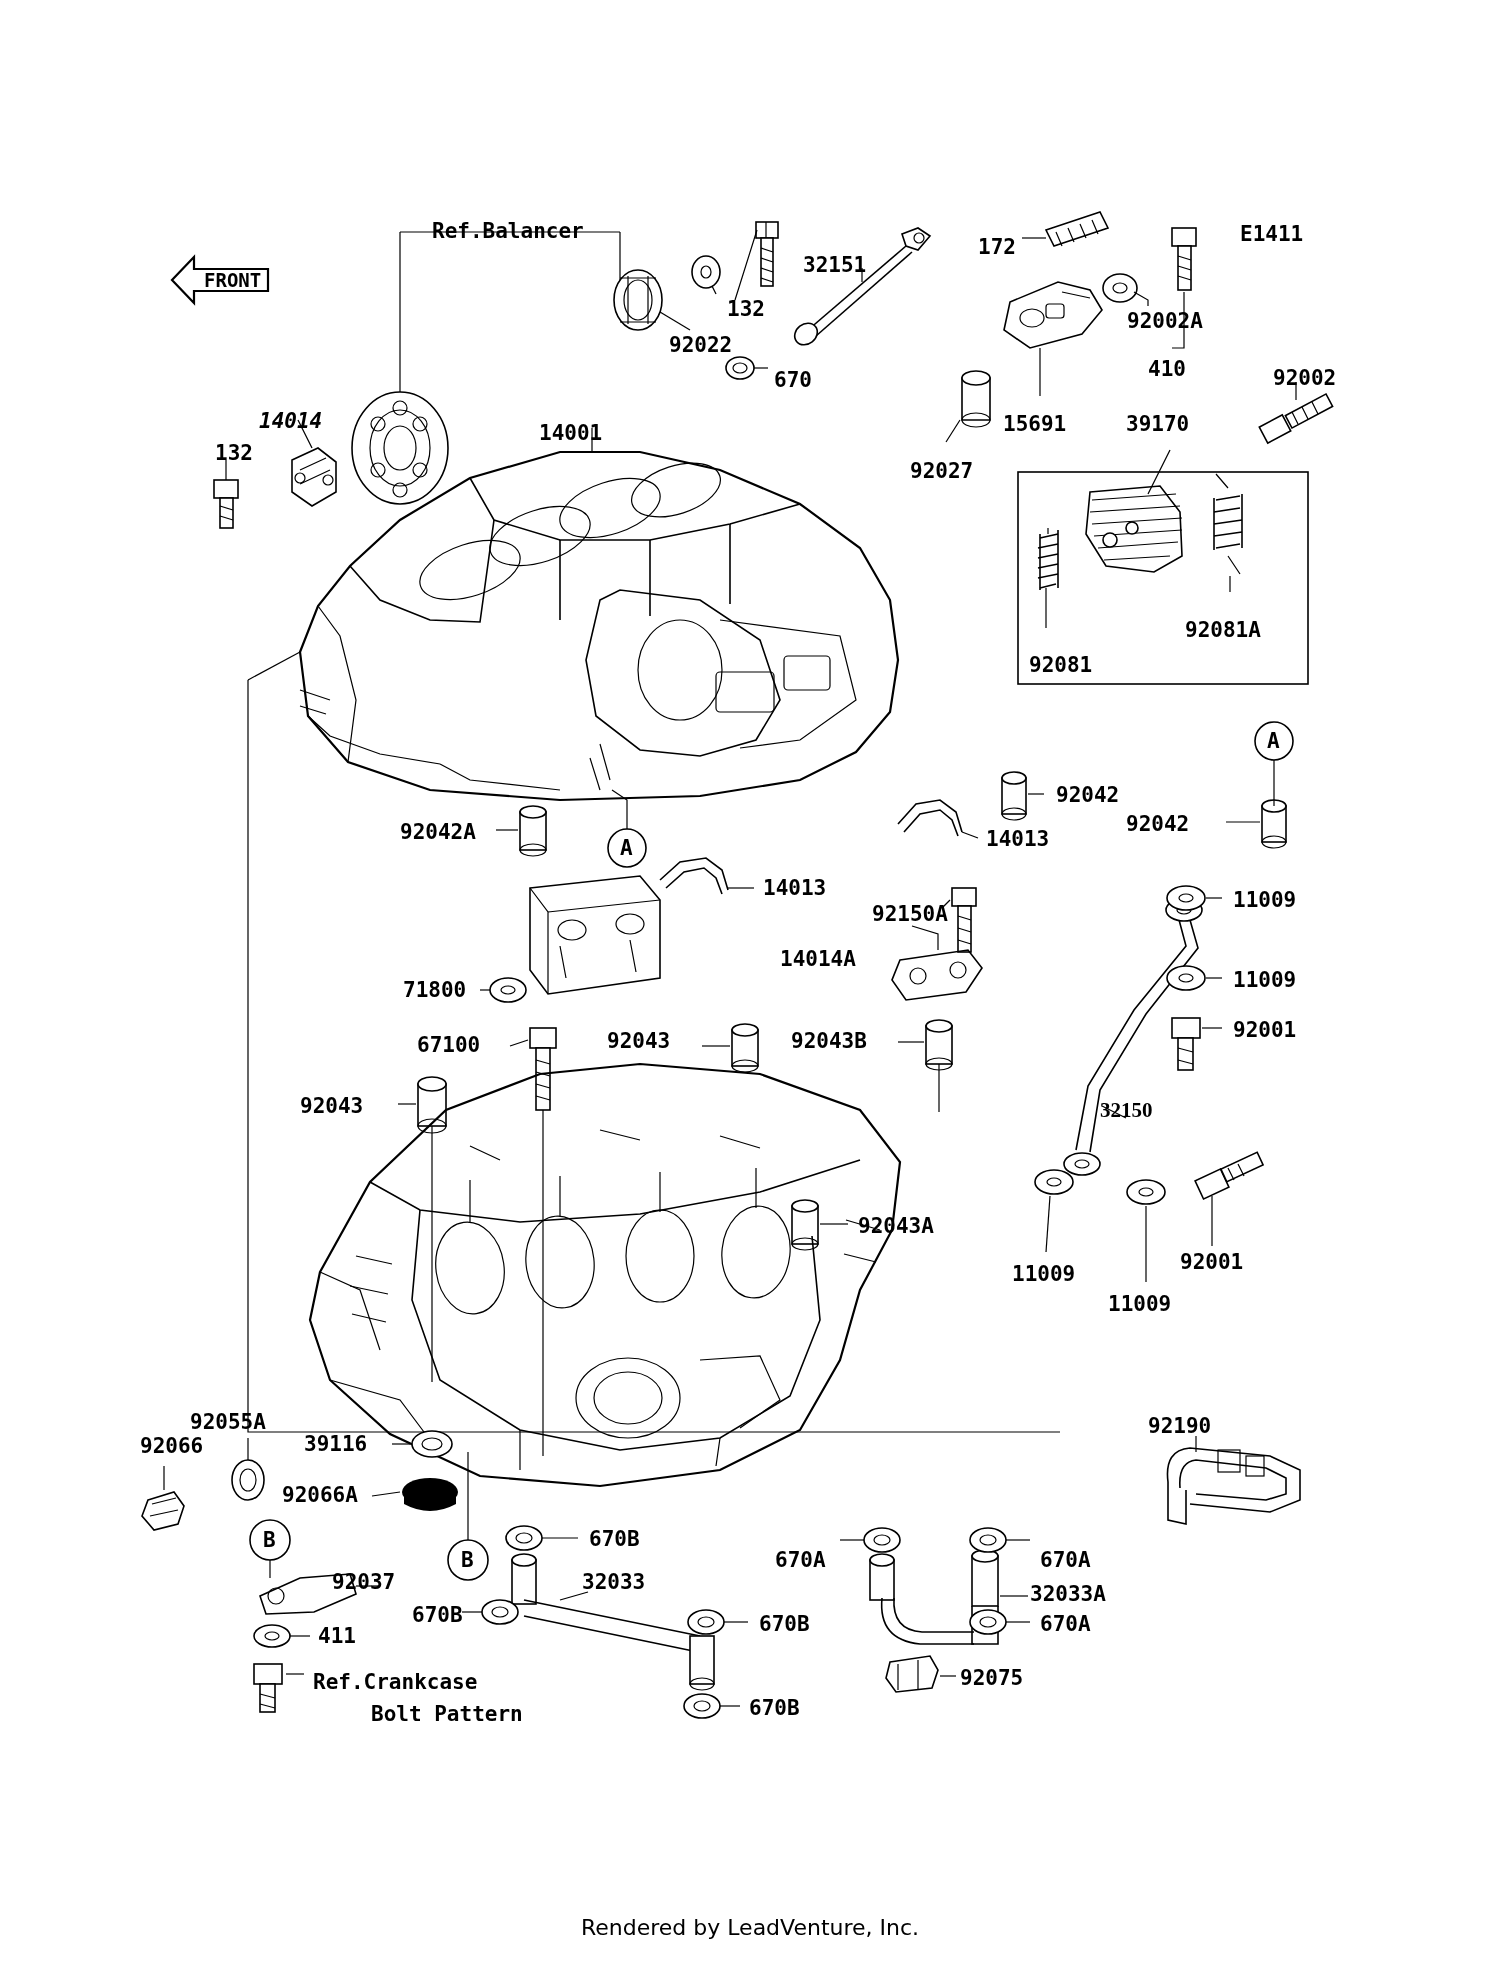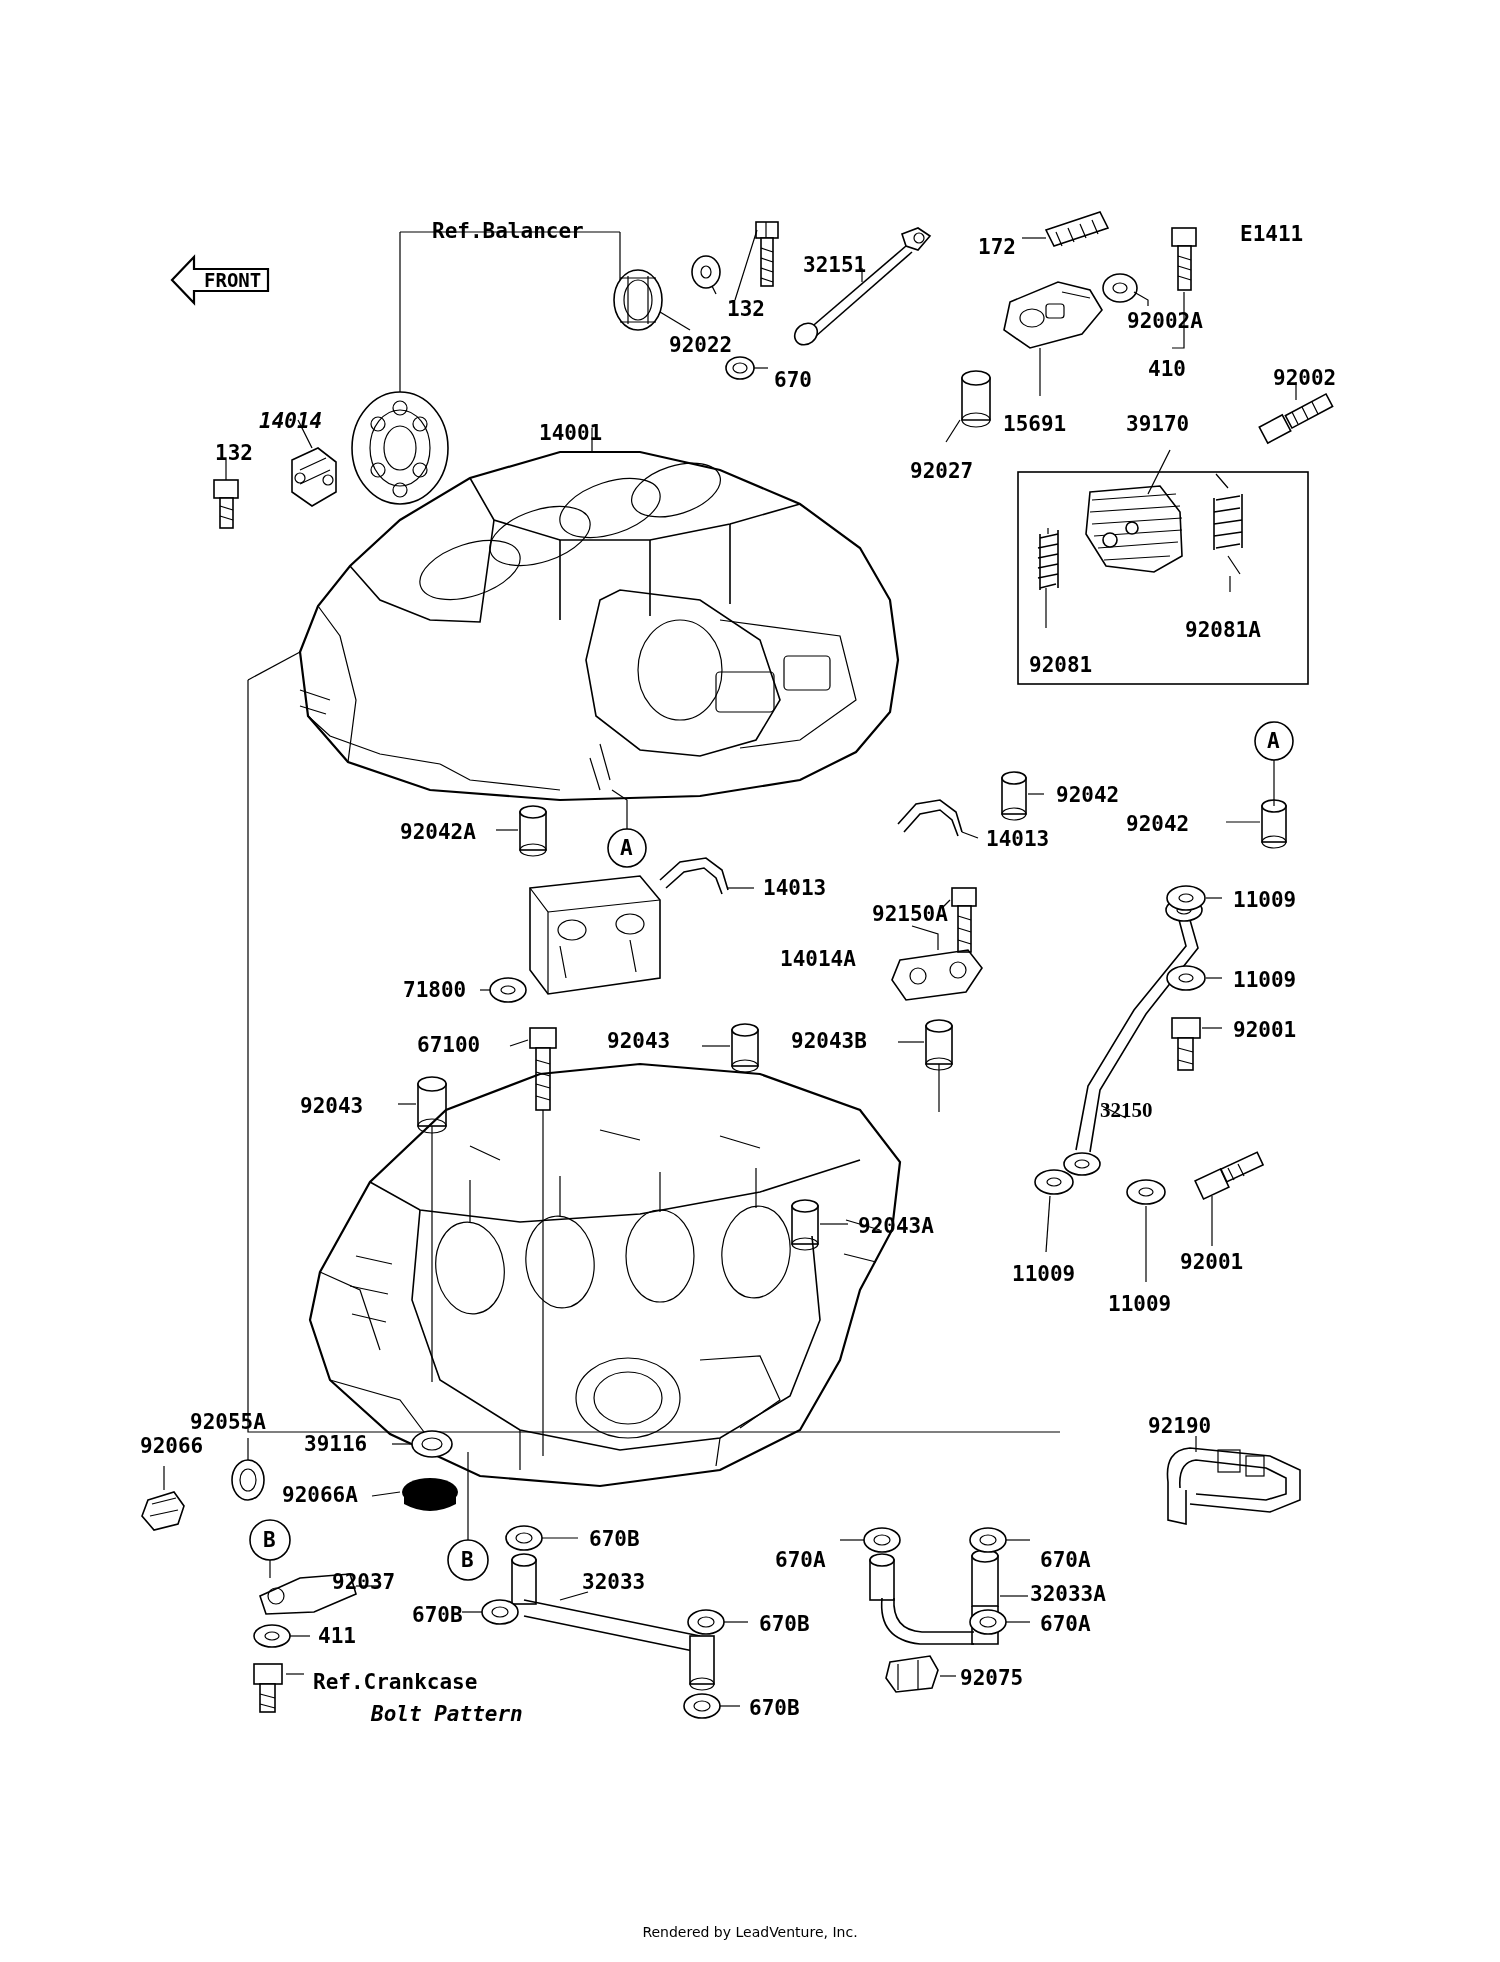--- a/index.html
+++ b/index.html
@@ -9,21 +9,21 @@
     color:#000;overflow:hidden;
   }
   .diagram{position:absolute;left:0;top:0;width:1500px;height:1962px;}
   .lbl{
     position:absolute;font-family:"DejaVu Sans Mono","Liberation Mono",monospace;
     font-size:21px;font-weight:bold;color:#000;white-space:pre;letter-spacing:0px;
   }
   .footer{
     position:absolute;left:0;bottom:22px;width:1500px;text-align:center;
     font-family:"DejaVu Sans","Liberation Sans",sans-serif;
-    font-size:14px;color:#000;
+    font-size:22px;color:#000;
   }
   .wm{
     position:absolute;left:455px;top:945px;width:620px;height:140px;
     color:#f0f0f0;font-family:"DejaVu Sans","Liberation Sans",sans-serif;
     font-size:44px;letter-spacing:10px;font-weight:bold;
     display:flex;align-items:center;justify-content:center;
     pointer-events:none;user-select:none;
   }
   .front-box{
     position:absolute;left:168px;top:245px;width:88px;height:58px;
@@ -552,18 +552,18 @@
   <div class="lbl" style="left:1040px;top:1548px;">670A</div>
   <div class="lbl" style="left:332px;top:1570px;">92037</div>
   <div class="lbl" style="left:582px;top:1570px;">32033</div>
   <div class="lbl" style="left:1030px;top:1582px;">32033A</div>
   <div class="lbl" style="left:412px;top:1603px;">670B</div>
   <div class="lbl" style="left:759px;top:1612px;">670B</div>
   <div class="lbl" style="left:1040px;top:1612px;">670A</div>
   <div class="lbl" style="left:318px;top:1624px;">411</div>
   <div class="lbl" style="left:960px;top:1666px;">92075</div>
   <div class="lbl" style="left:313px;top:1670px;">Ref.Crankcase</div>
-  <div class="lbl" style="left:371px;top:1702px;font-style:italic;">Bolt Pattern</div>
+  <div class="lbl" style="left:371px;top:1702px;">Bolt Pattern</div>
   <div class="lbl" style="left:749px;top:1696px;">670B</div>
 
 </div>
 
 <div class="footer">Rendered by LeadVenture, Inc.</div>
 
 </body></html>

